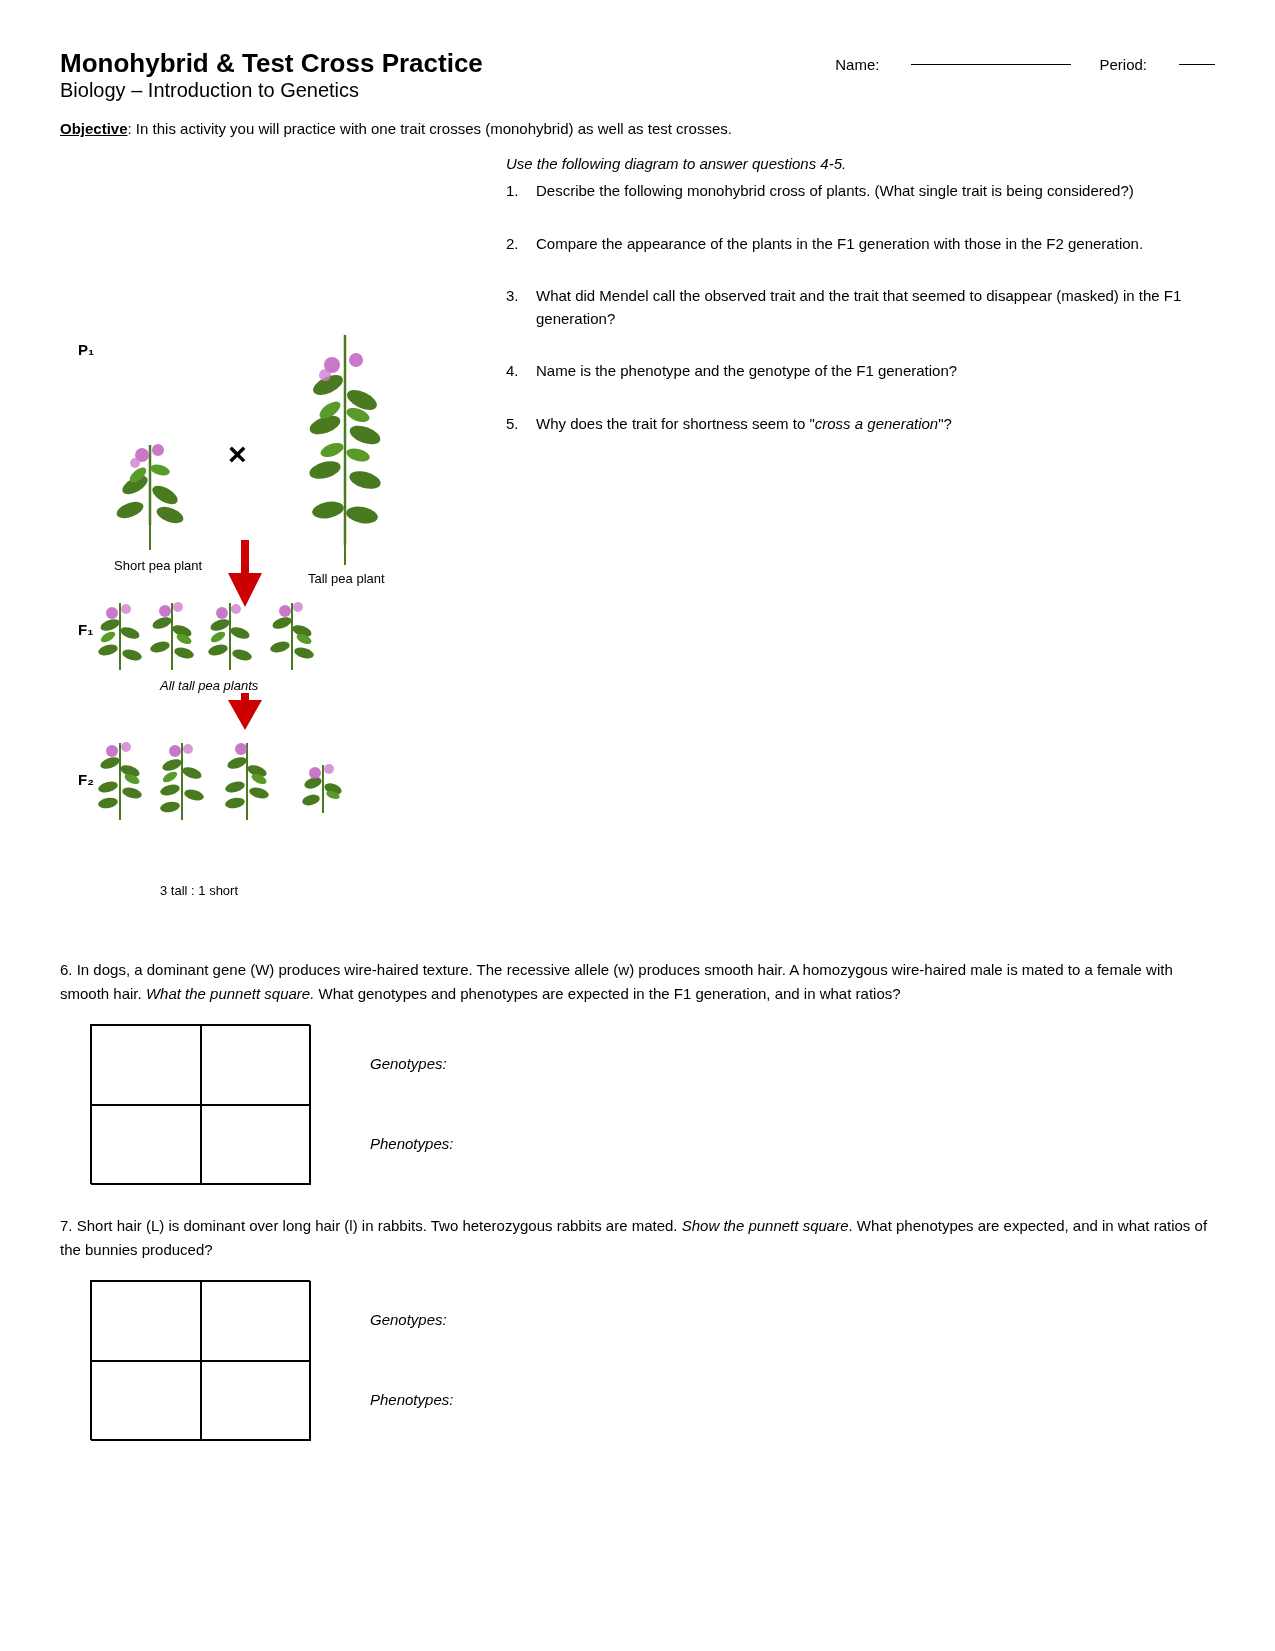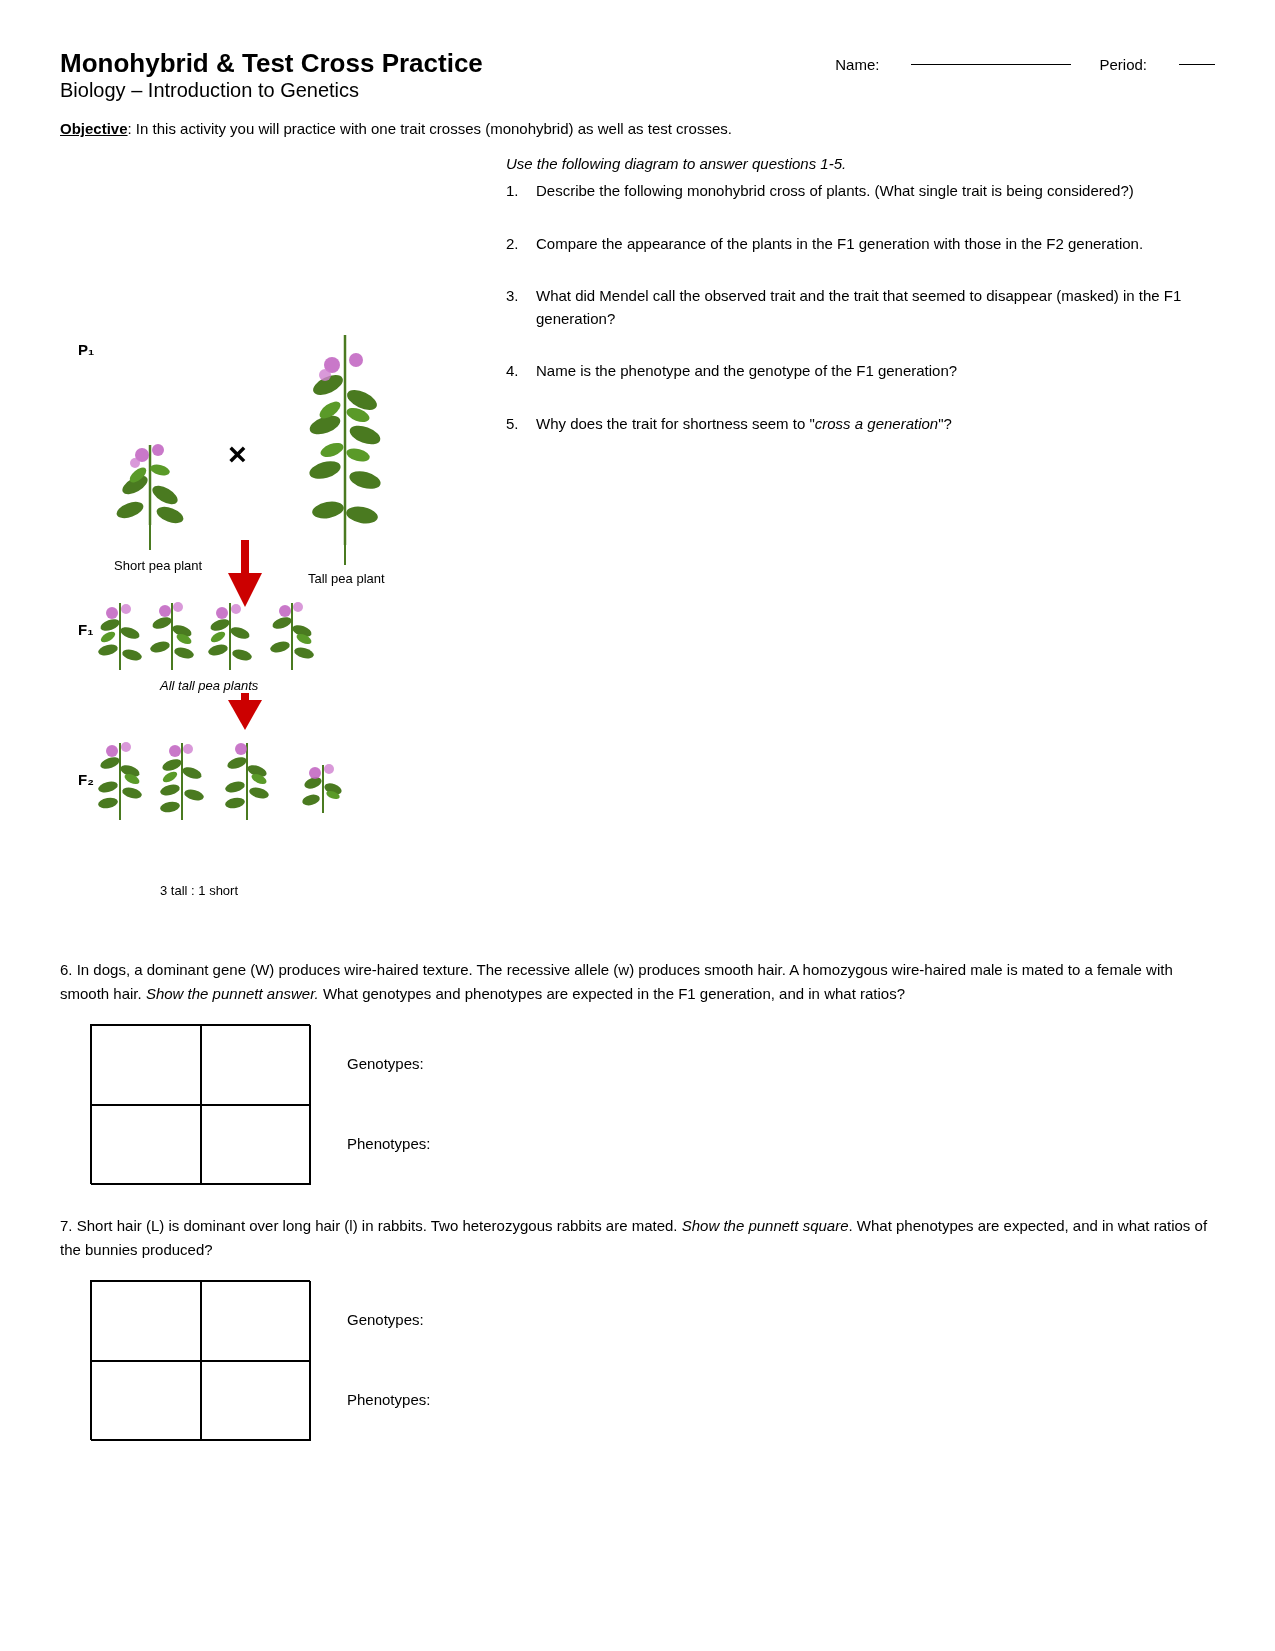--- a/index.html
+++ b/index.html
@@ -99,23 +99,24 @@
 
     
     .long-question {
       margin-bottom: 30px;
       font-size: 15px;
       line-height: 1.6;
     }
     .punnett-row {
       display: flex;
       align-items: flex-end;
-      gap: 37px;
+      gap: 60px;
       margin-top: 18px;
       margin-left: 30px;
+      font-style: italic;
     }
     .punnett-square {
       display: grid;
       grid-template-columns: 1fr 1fr;
       grid-template-rows: 1fr 1fr;
       width: 220px;
       height: 160px;
       border: 1.5px solid #000;
     }
     .punnett-cell {
@@ -311,21 +312,21 @@
           <circle cx="24" cy="14" r="5" fill="#d080d0" opacity="0.8"></circle>
           <ellipse cx="28" cy="40" rx="7" ry="3.5" fill="#5a9a28" transform="rotate(20,28,40)"></ellipse>
         </g>
 
         <text x="100" y="170" font-family="Arial" font-size="13">3 tall : 1 short</text>
       </svg>
     </div>
   </div>
 
   <div class="questions-area">
-    <div class="diagram-italic">Use the following diagram to answer questions 1-5.</div>
+    <div class="diagram-italic">Use the following diagram to answer questions 4-5.</div>
     <ol class="questions-list">
       <li>
         <span class="q-num">1.</span>
         <span class="question-body">Describe the following monohybrid cross of plants. (What single trait is being considered?)</span>
       </li>
       <li>
         <span class="q-num">2.</span>
         <span class="question-body">Compare the appearance of the plants in the F1 generation with those in the F2 generation.</span>
       </li>
       <li>
@@ -340,21 +341,21 @@
         <span class="q-num">5.</span>
         <span class="question-body">Why does the trait for shortness seem to "<em>cross a generation</em>"?</span>
       </li>
     </ol>
   </div>
 </div>
 
 <div class="long-question">
   <div>
     <span>6.</span>
-    <span>  In dogs, a dominant gene (W) produces wire-haired texture.  The recessive allele (w) produces smooth hair.  A homozygous wire-haired male is mated to a female with smooth hair.  <em>Show the punnett answer.</em>  What genotypes and phenotypes are expected in the F1 generation, and in what ratios?</span>
+    <span>  In dogs, a dominant gene (W) produces wire-haired texture.  The recessive allele (w) produces smooth hair.  A homozygous wire-haired male is mated to a female with smooth hair.  <em>What the punnett square.</em>  What genotypes and phenotypes are expected in the F1 generation, and in what ratios?</span>
   </div>
   <div class="punnett-row">
     <div class="punnett-square">
       <div class="punnett-cell"></div>
       <div class="punnett-cell"></div>
       <div class="punnett-cell"></div>
       <div class="punnett-cell"></div>
     </div>
     <div class="genotype-phenotype">
       <div class="gp-label">Genotypes:</div>

